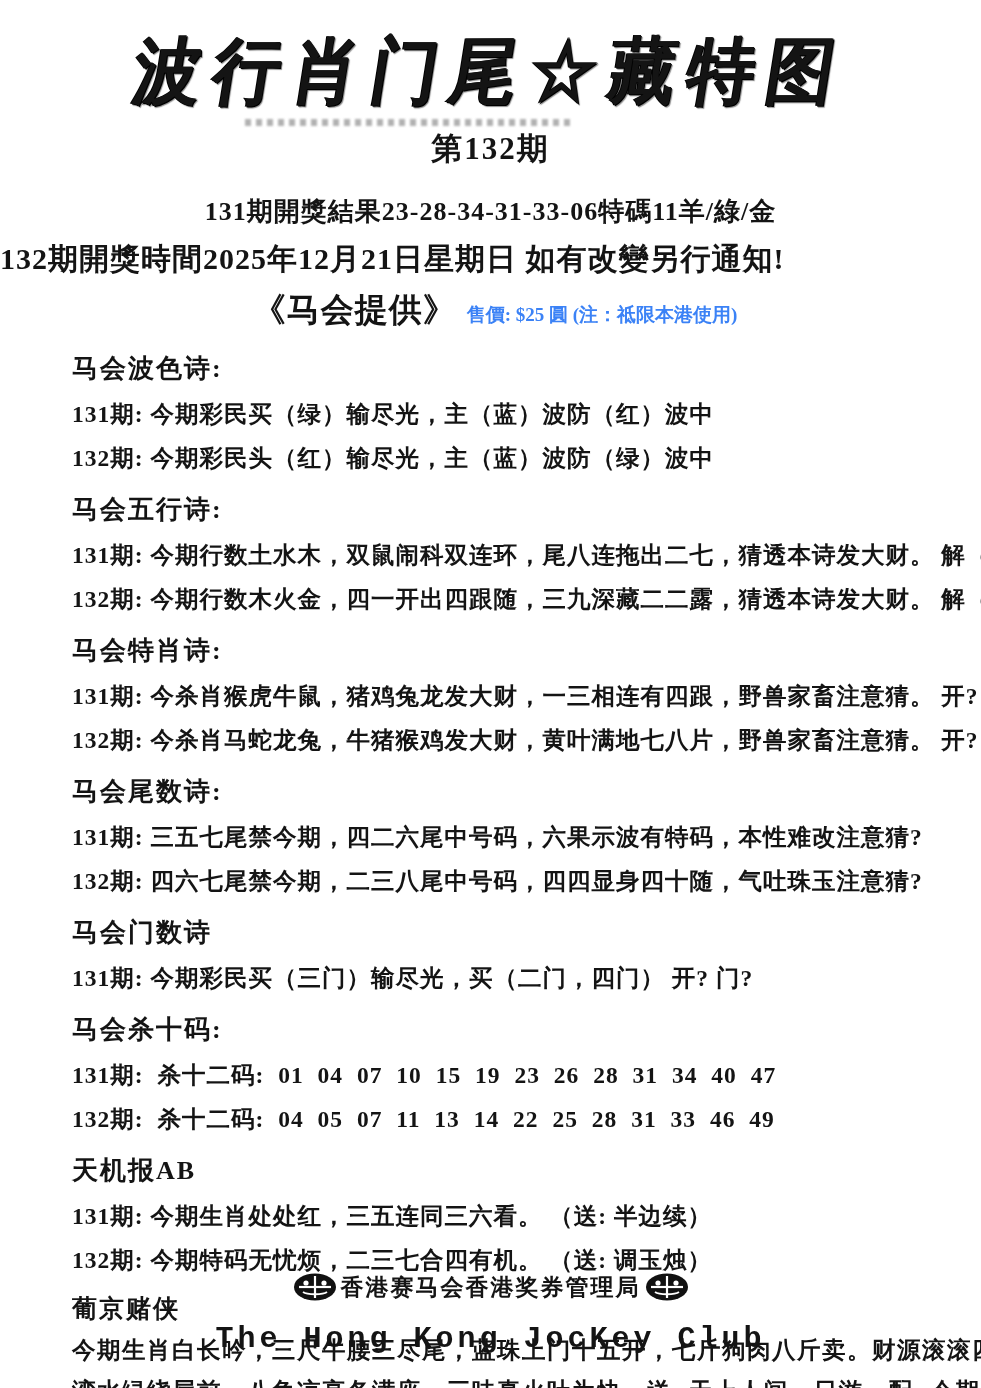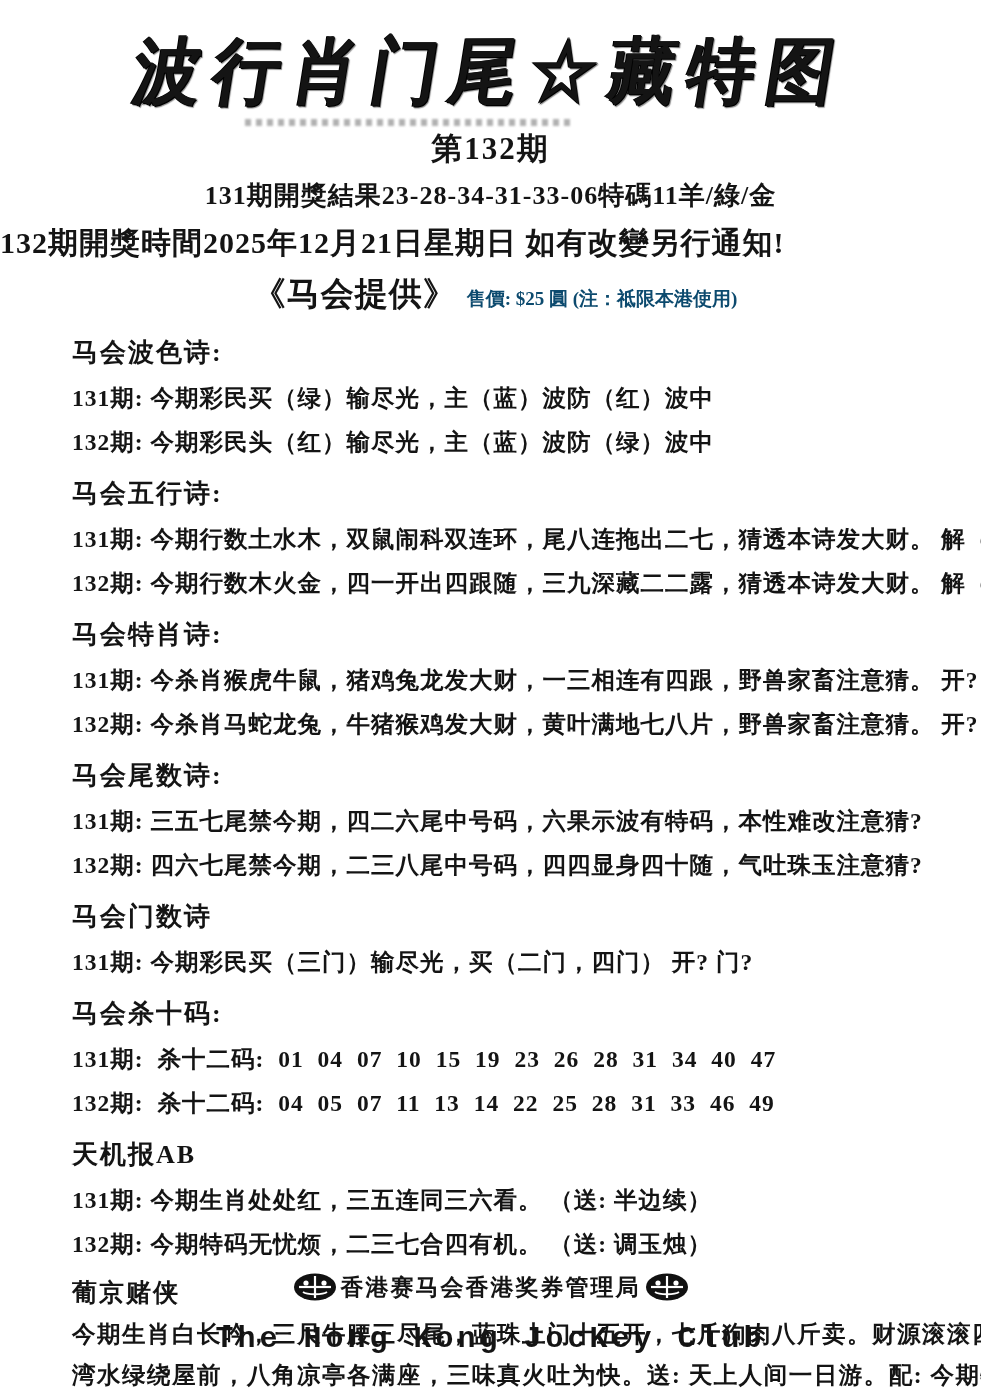--- a/index.html
+++ b/index.html
@@ -25,30 +25,30 @@
   }
   .smudge{
     width:330px;height:7px;margin:2px 0 0 245px;
     background:repeating-linear-gradient(90deg,#555 0 6px,transparent 6px 11px);
     opacity:.45;filter:blur(1px);
   }
   .issue{
     text-align:center;font-size:31px;font-weight:800;margin-top:2px;letter-spacing:2px;
   }
   .resultline{
-    text-align:center;font-size:26px;font-weight:700;margin-top:8px;letter-spacing:1px;
+    text-align:center;font-size:26px;font-weight:700;margin-top:24px;letter-spacing:1px;
   }
   .timeline{
     text-align:left;font-size:30px;font-weight:700;margin-top:10px;letter-spacing:1px;
   }
   .provider-row{
     display:flex;justify-content:center;align-items:center;margin-top:8px;gap:10px;padding-left:9px;
   }
   .provider{font-size:33px;font-weight:800;letter-spacing:1px;}
-  .pricenote{font-size:19px;font-weight:800;color:#0c4a6e;padding-top:8px;}
+  .pricenote{font-size:19px;font-weight:800;color:#3b82f6;padding-top:8px;}
   
   .content{margin-left:72px;margin-right:40px;}
   .sec{margin-top:18px;}
   .sec-title{font-size:26px;font-weight:800;letter-spacing:2px;margin-bottom:10px;}
   .row{font-size:23.5px;font-weight:700;margin-top:12px;letter-spacing:1px;white-space:nowrap;}
   .sec.kills .row{word-spacing:7px;}
   .sec.tight{}
   .sec.tight .sec-title{margin-bottom:2px;}
   
   .pujing-title{font-size:25px;font-weight:800;letter-spacing:2px;margin-top:16px;}

